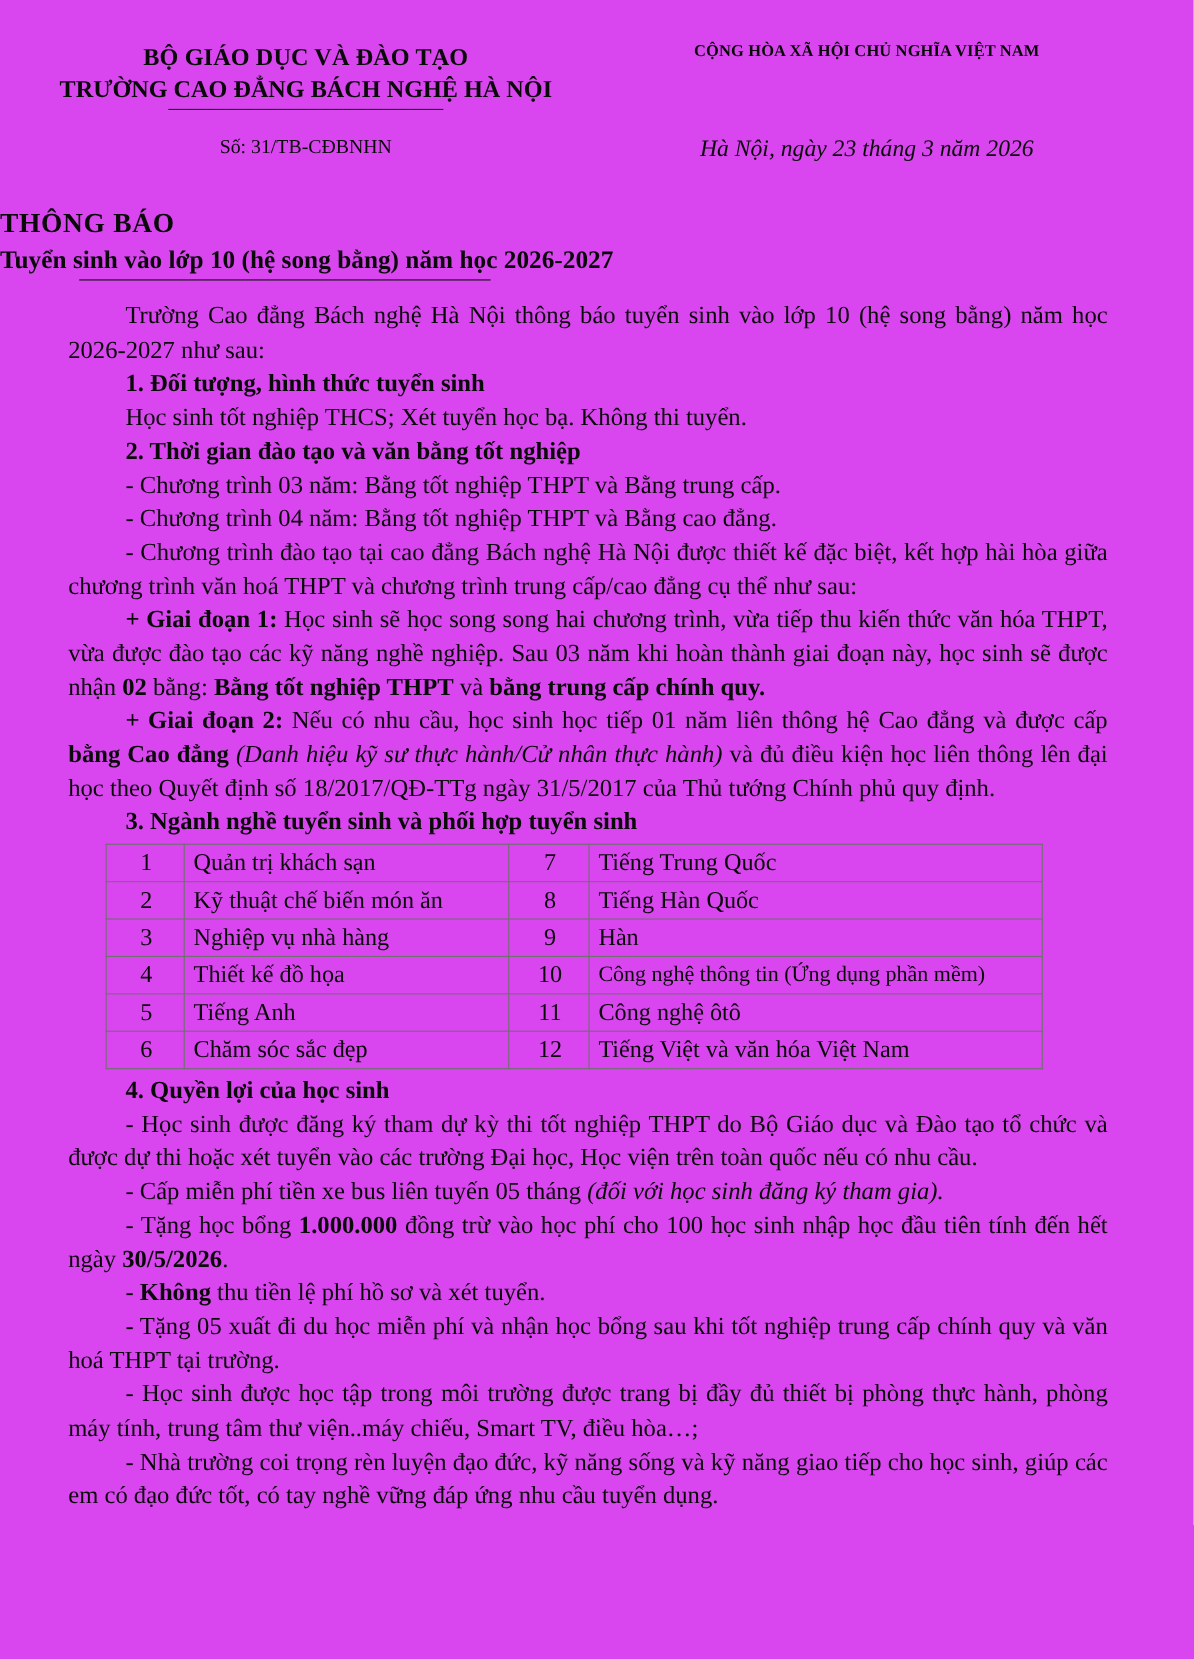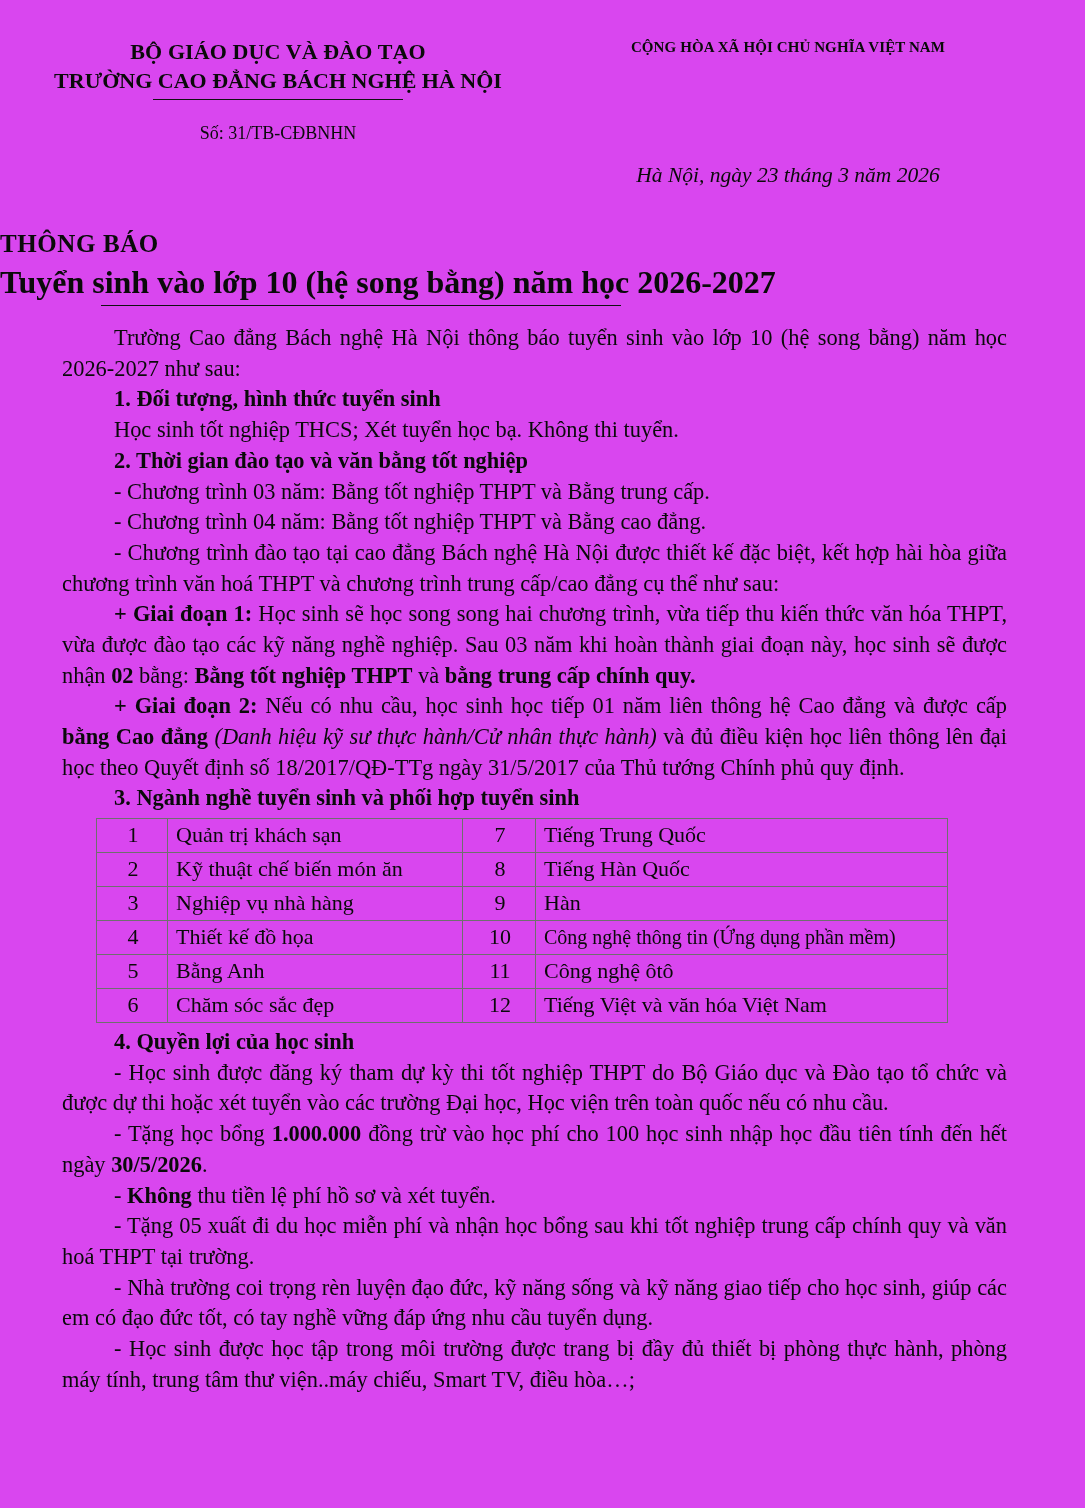--- a/index.html
+++ b/index.html
@@ -75,35 +75,34 @@
     width: 520px;
     margin-left: 18px;
     text-align: center;
     font-size: 18px;
   }
   .sub-right {
     width: 500px;
     text-align: center;
     font-size: 21.5px;
     font-style: italic;
-    margin-top: 40px;
   }
 
   
   .title-block {
     text-align: left;
     margin-top: 42px;
   }
   .doc-title {
     font-size: 25px;
     font-weight: bold;
     letter-spacing: 0.6px;
   }
   .doc-subtitle {
-    font-size: 32px;
+    font-size: 23px;
     font-weight: bold;
     margin-top: 6px;
     display: inline-block;
     position: relative;
   }
   .doc-subtitle::after {
     content: "";
     position: absolute;
     left: 13%;
     right: 20%;
@@ -235,46 +234,49 @@
           <td class="name-b">Hàn</td>
         </tr>
         <tr>
           <td class="num">4</td>
           <td class="name-a">Thiết kế đồ họa</td>
           <td class="num-b">10</td>
           <td class="name-b small-note">Công nghệ thông tin (Ứng dụng phần mềm)</td>
         </tr>
         <tr>
           <td class="num">5</td>
-          <td class="name-a">Bằng Anh</td>
+          <td class="name-a">Tiếng Anh</td>
           <td class="num-b">11</td>
           <td class="name-b">Công nghệ ôtô</td>
         </tr>
         <tr>
           <td class="num">6</td>
           <td class="name-a">Chăm sóc sắc đẹp</td>
           <td class="num-b">12</td>
           <td class="name-b">Tiếng Việt và văn hóa Việt Nam</td>
         </tr>
       </tbody>
     </table>
   </div>
 
   <div class="body-wrap">
     <p class="heading">4. Quyền lợi của học sinh</p>
 
     <p class="dash">- Học sinh được đăng ký tham dự kỳ thi tốt nghiệp THPT do Bộ Giáo dục và Đào tạo tổ chức và được dự thi hoặc xét tuyển vào các trường Đại học, Học viện trên toàn quốc nếu có nhu cầu.</p>
 
+    <p class="dash">
+      <span>- Cấp miễn phí tiền xe bus liên tuyến 05 tháng </span><i class="ital">(đối với học sinh đăng ký tham gia).</i>
+    </p>
 
     <p class="dash">
       <span>- Tặng học bổng </span><b class="bold">1.000.000</b><span> đồng trừ vào học phí cho 100 học sinh nhập học đầu tiên tính đến hết ngày </span><b class="bold">30/5/2026</b><span>.</span>
     </p>
 
     <p class="dash">
       <span>- </span><b class="bold">Không</b><span> thu tiền lệ phí hồ sơ và xét tuyển.</span>
     </p>
 
     <p class="dash">- Tặng 05 xuất đi du học miễn phí và nhận học bổng sau khi tốt nghiệp trung cấp chính quy và văn hoá THPT tại trường.</p>
+    <p class="dash">- Học sinh được học tập trong môi trường được trang bị đầy đủ thiết bị phòng thực hành, phòng máy tính, trung tâm thư viện..máy chiếu, Smart TV, điều hòa…;</p>
     <p class="dash">- Nhà trường coi trọng rèn luyện đạo đức, kỹ năng sống và kỹ năng giao tiếp cho học sinh, giúp các em có đạo đức tốt, có tay nghề vững đáp ứng nhu cầu tuyển dụng.</p>
-    <p class="dash">- Học sinh được học tập trong môi trường được trang bị đầy đủ thiết bị phòng thực hành, phòng máy tính, trung tâm thư viện..máy chiếu, Smart TV, điều hòa…;</p>
   </div>
 
 </div>
 
 </body></html>

